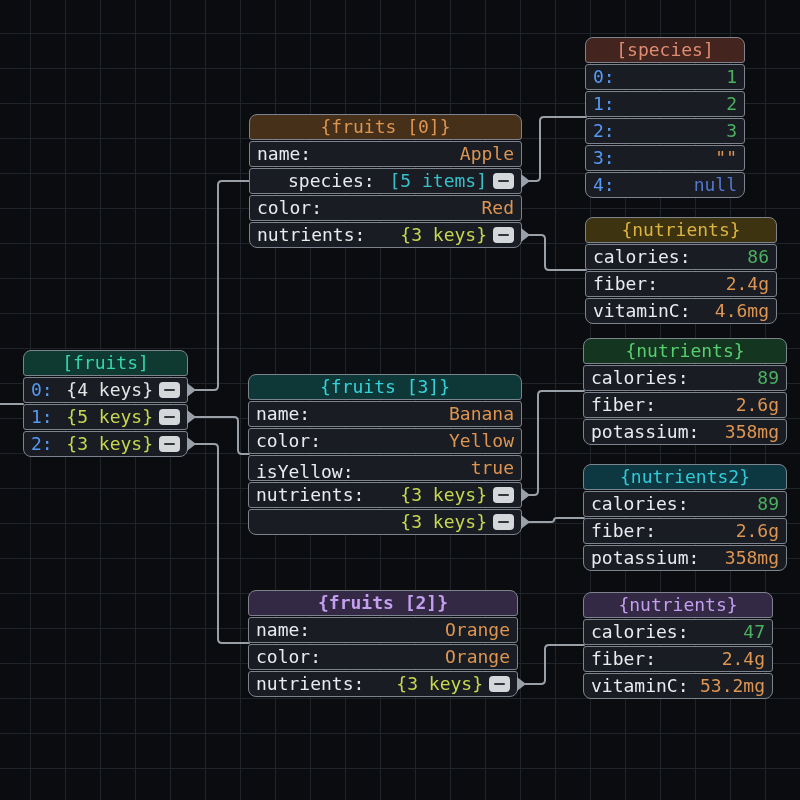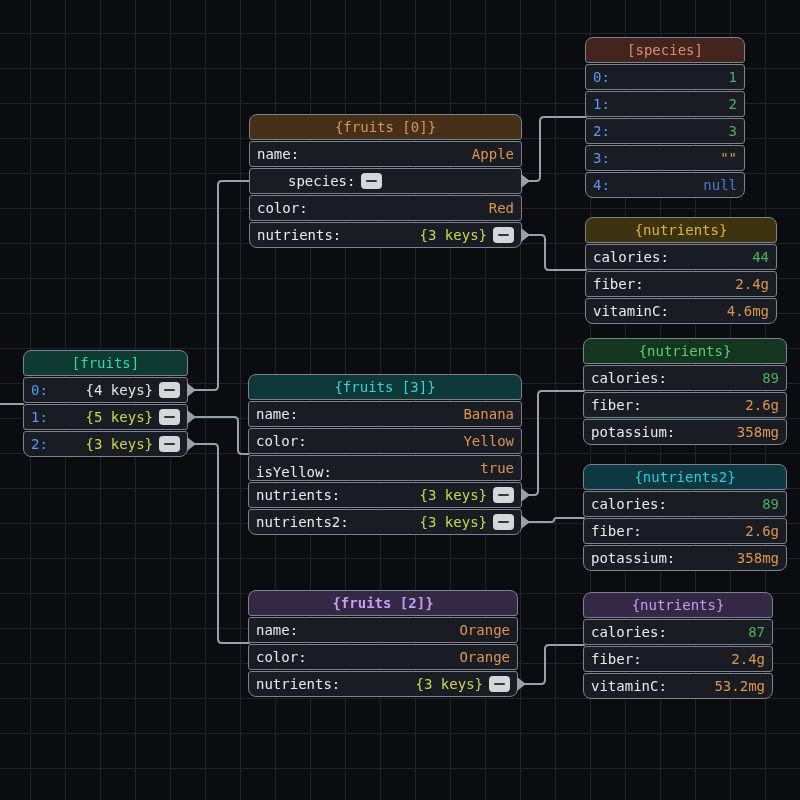--- a/index.html
+++ b/index.html
@@ -14,21 +14,21 @@
     background-image:
       linear-gradient(#1f232a 1.5px, transparent 1.5px),
       linear-gradient(90deg, #1f232a 1.5px, transparent 1.5px);
     background-size:35px 35px;
     background-position:-5px -2px;
   }
   svg.edges{position:absolute;left:0;top:0;width:800px;height:800px;pointer-events:none;}
   svg.edges path{fill:none;stroke:#9aa0a8;stroke-width:2;stroke-linecap:round;}
   .node{
     position:absolute;
-    font-size:14px;
+    font-size:18px;
     line-height:24px;
   }
   .section{
     height:26px;box-sizing:border-box;
     border:1px solid #7d838c;
     background:#191d23;
     border-radius:3px;
     display:flex;align-items:center;
     padding:0 7px;
     position:relative;
@@ -107,20 +107,21 @@
       <div class="node" style="left: 249px; top: 114px; width: 273px;">
         <div class="section header" style="background: rgb(70, 48, 25);">
           <span style="color: rgb(222, 149, 81);">{fruits [0]}</span>
         </div>
         <div class="section row">
           <span class="k" style="color: rgb(233, 235, 238);">name:</span>
           <span class="v" style="color: rgb(222, 149, 81);">Apple</span>
         </div>
         <div class="section row">
           <span class="k" style="color: rgb(233, 235, 238); margin-left: 31px;">species:</span>
+          <span class="v" style="color: rgb(56, 192, 202);">[5 items]</span>
           <button class="collapse" style="background: rgb(213, 216, 219);">
             <span class="minus"></span>
           </button>
           <span class="stub" style="background: rgb(154, 160, 168);"></span>
         </div>
         <div class="section row">
           <span class="k" style="color: rgb(233, 235, 238);">color:</span>
           <span class="v" style="color: rgb(222, 149, 81);">Red</span>
         </div>
         <div class="section row">
@@ -156,21 +157,21 @@
           <span class="k" style="color: rgb(86, 154, 246);">4:</span>
           <span class="v" style="color: rgb(84, 119, 207);">null</span>
         </div>
       </div>
       <div class="node" style="left: 585px; top: 217px; width: 192px;">
         <div class="section header" style="background: rgb(61, 51, 16);">
           <span style="color: rgb(220, 180, 64);">{nutrients}</span>
         </div>
         <div class="section row">
           <span class="k" style="color: rgb(233, 235, 238);">calories:</span>
-          <span class="v" style="color: rgb(75, 176, 95);">44</span>
+          <span class="v" style="color: rgb(75, 176, 95);">86</span>
         </div>
         <div class="section row">
           <span class="k" style="color: rgb(233, 235, 238);">fiber:</span>
           <span class="v" style="color: rgb(222, 149, 81);">2.4g</span>
         </div>
         <div class="section row">
           <span class="k" style="color: rgb(233, 235, 238);">vitaminC:</span>
           <span class="v" style="color: rgb(222, 149, 81);">4.6mg</span>
         </div>
       </div>
@@ -192,21 +193,20 @@
         </div>
         <div class="section row">
           <span class="k" style="color: rgb(233, 235, 238);">nutrients:</span>
           <span class="v" style="color: rgb(200, 216, 78);">{3 keys}</span>
           <button class="collapse" style="background: rgb(213, 216, 219);">
             <span class="minus"></span>
           </button>
           <span class="stub" style="background: rgb(154, 160, 168);"></span>
         </div>
         <div class="section row">
-          <span class="k" style="color: rgb(233, 235, 238);">nutrients2:</span>
           <span class="v" style="color: rgb(200, 216, 78);">{3 keys}</span>
           <button class="collapse" style="background: rgb(213, 216, 219);">
             <span class="minus"></span>
           </button>
           <span class="stub" style="background: rgb(154, 160, 168);"></span>
         </div>
       </div>
       <div class="node" style="left: 583px; top: 338px; width: 204px;">
         <div class="section header" style="background: rgb(20, 53, 32);">
           <span style="color: rgb(88, 207, 110);">{nutrients}</span>
@@ -261,21 +261,21 @@
           </button>
           <span class="stub" style="background: rgb(154, 160, 168);"></span>
         </div>
       </div>
       <div class="node" style="left: 583px; top: 592px; width: 190px;">
         <div class="section header" style="background: rgb(51, 41, 69);">
           <span style="color: rgb(196, 159, 240);">{nutrients}</span>
         </div>
         <div class="section row">
           <span class="k" style="color: rgb(233, 235, 238);">calories:</span>
-          <span class="v" style="color: rgb(75, 176, 95);">87</span>
+          <span class="v" style="color: rgb(75, 176, 95);">47</span>
         </div>
         <div class="section row">
           <span class="k" style="color: rgb(233, 235, 238);">fiber:</span>
           <span class="v" style="color: rgb(222, 149, 81);">2.4g</span>
         </div>
         <div class="section row">
           <span class="k" style="color: rgb(233, 235, 238);">vitaminC:</span>
           <span class="v" style="color: rgb(222, 149, 81);">53.2mg</span>
         </div>
       </div>

